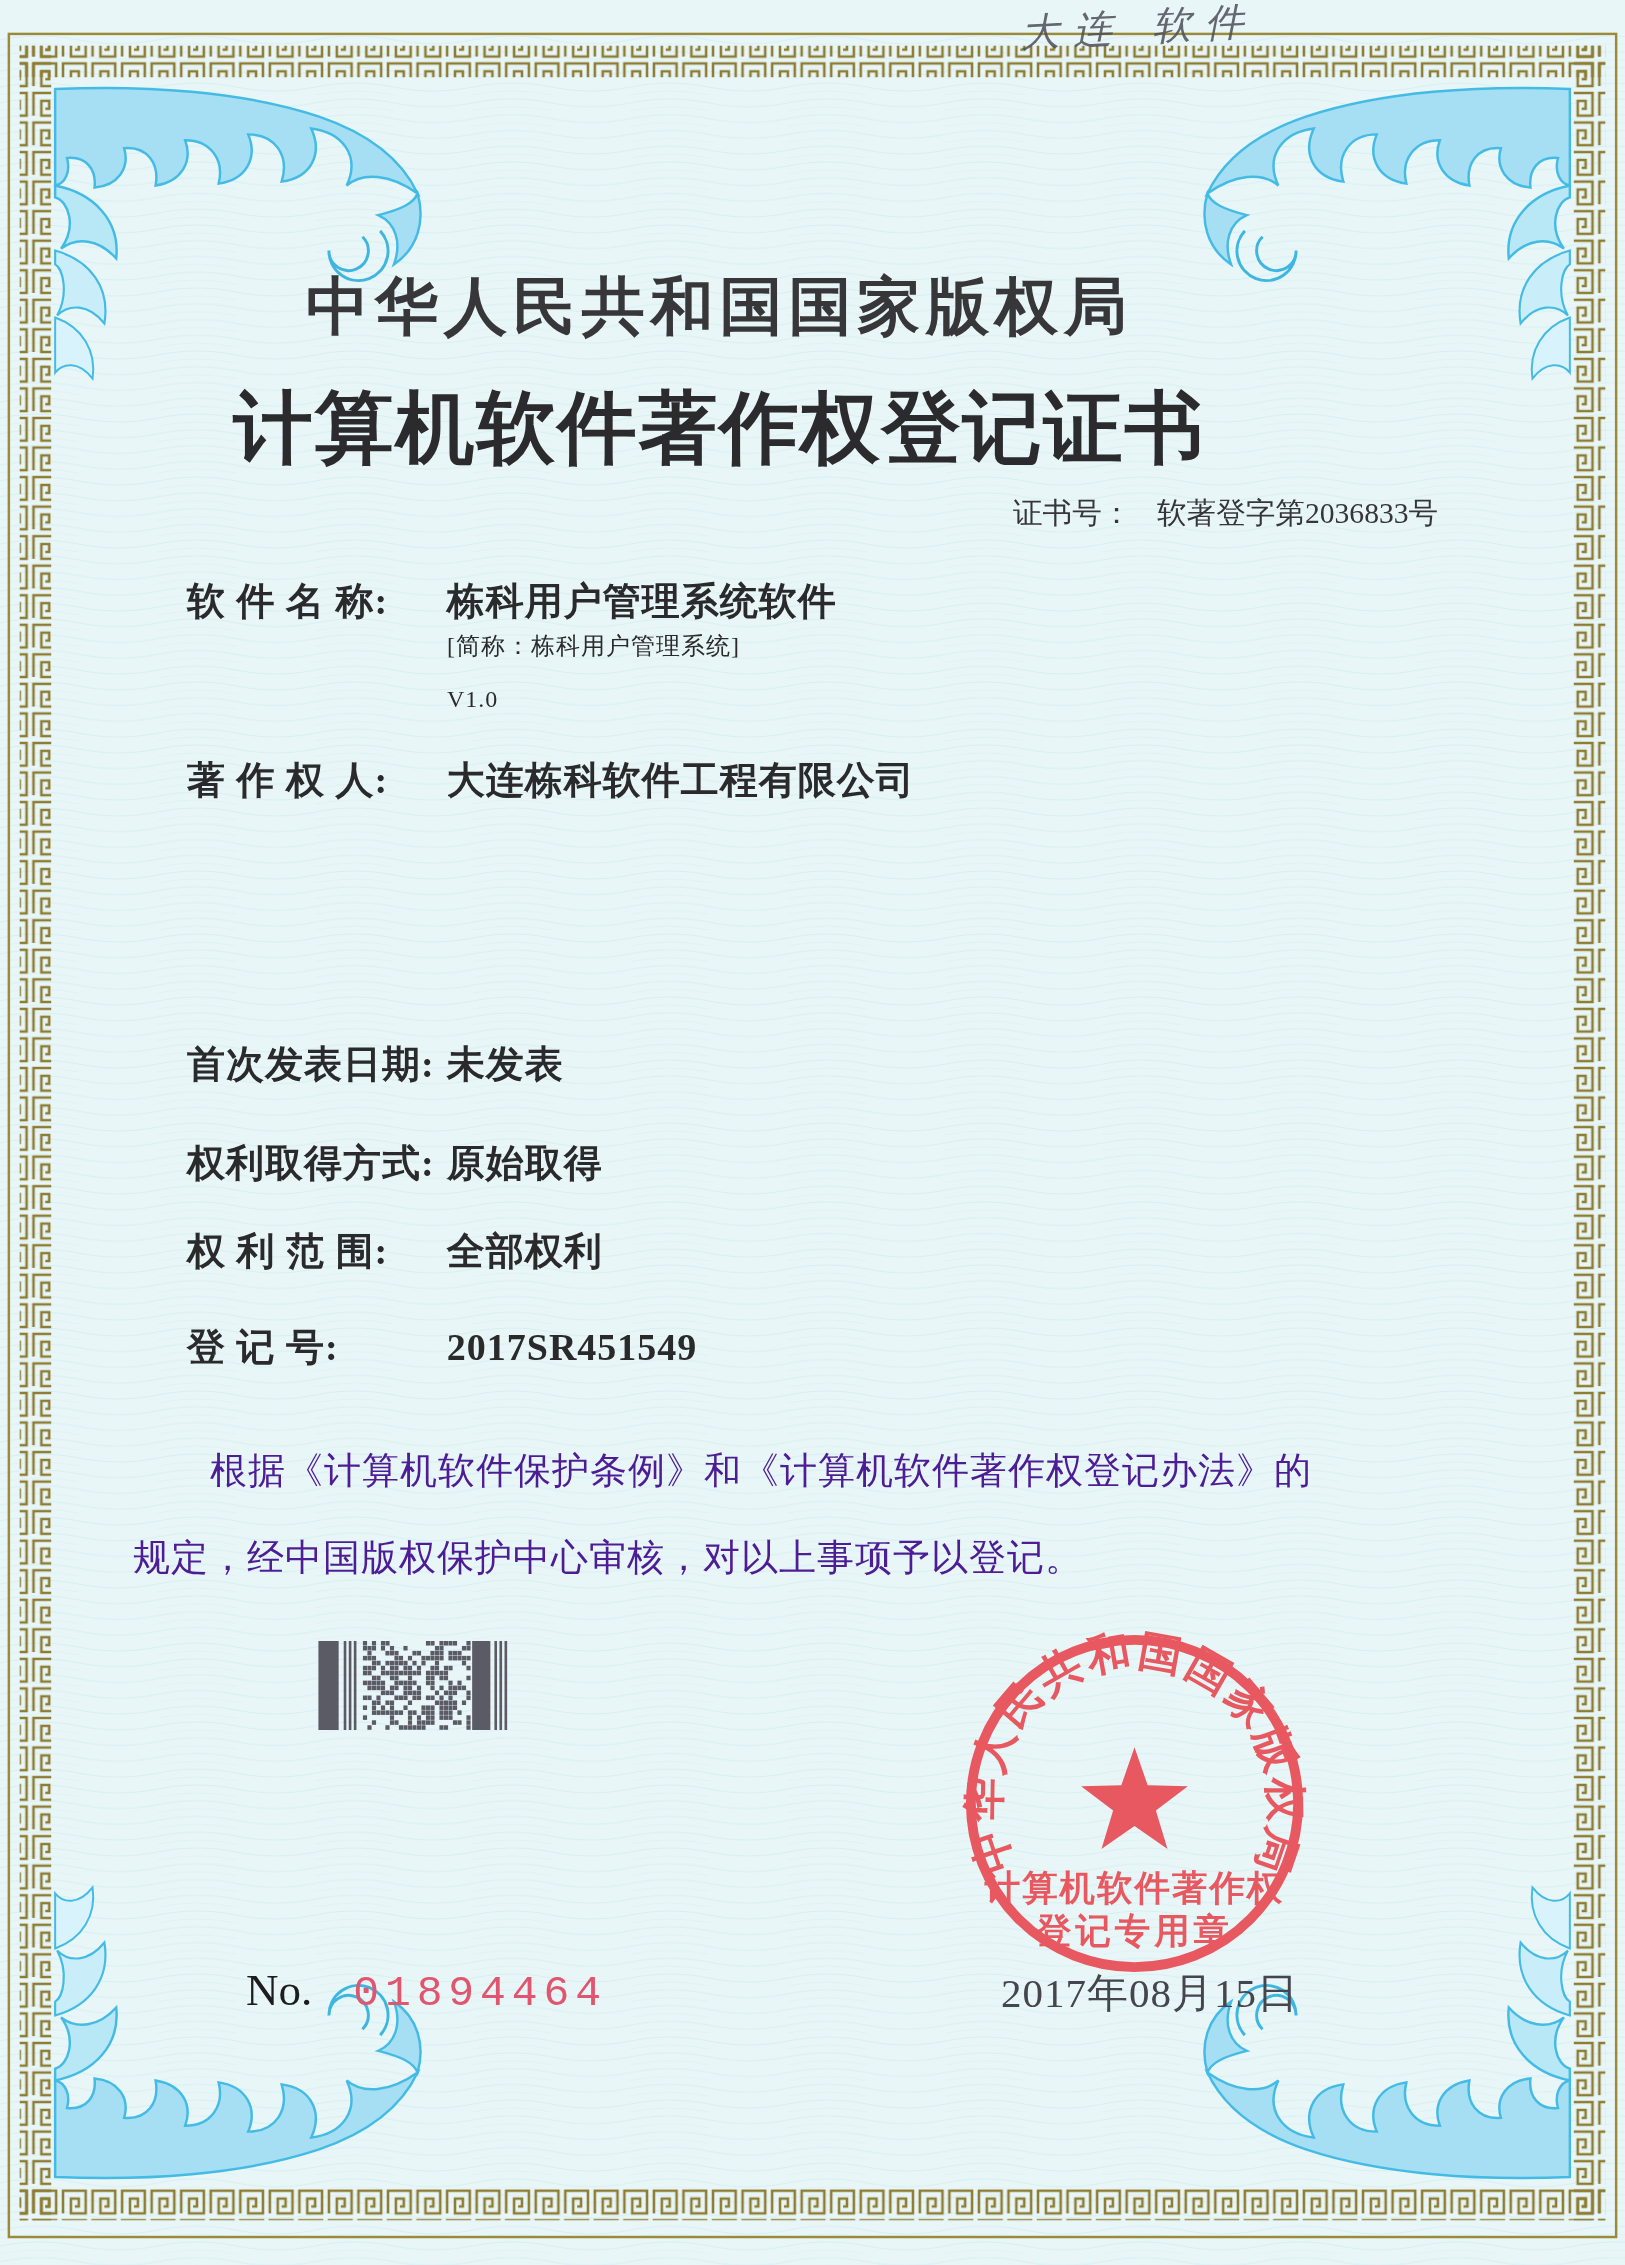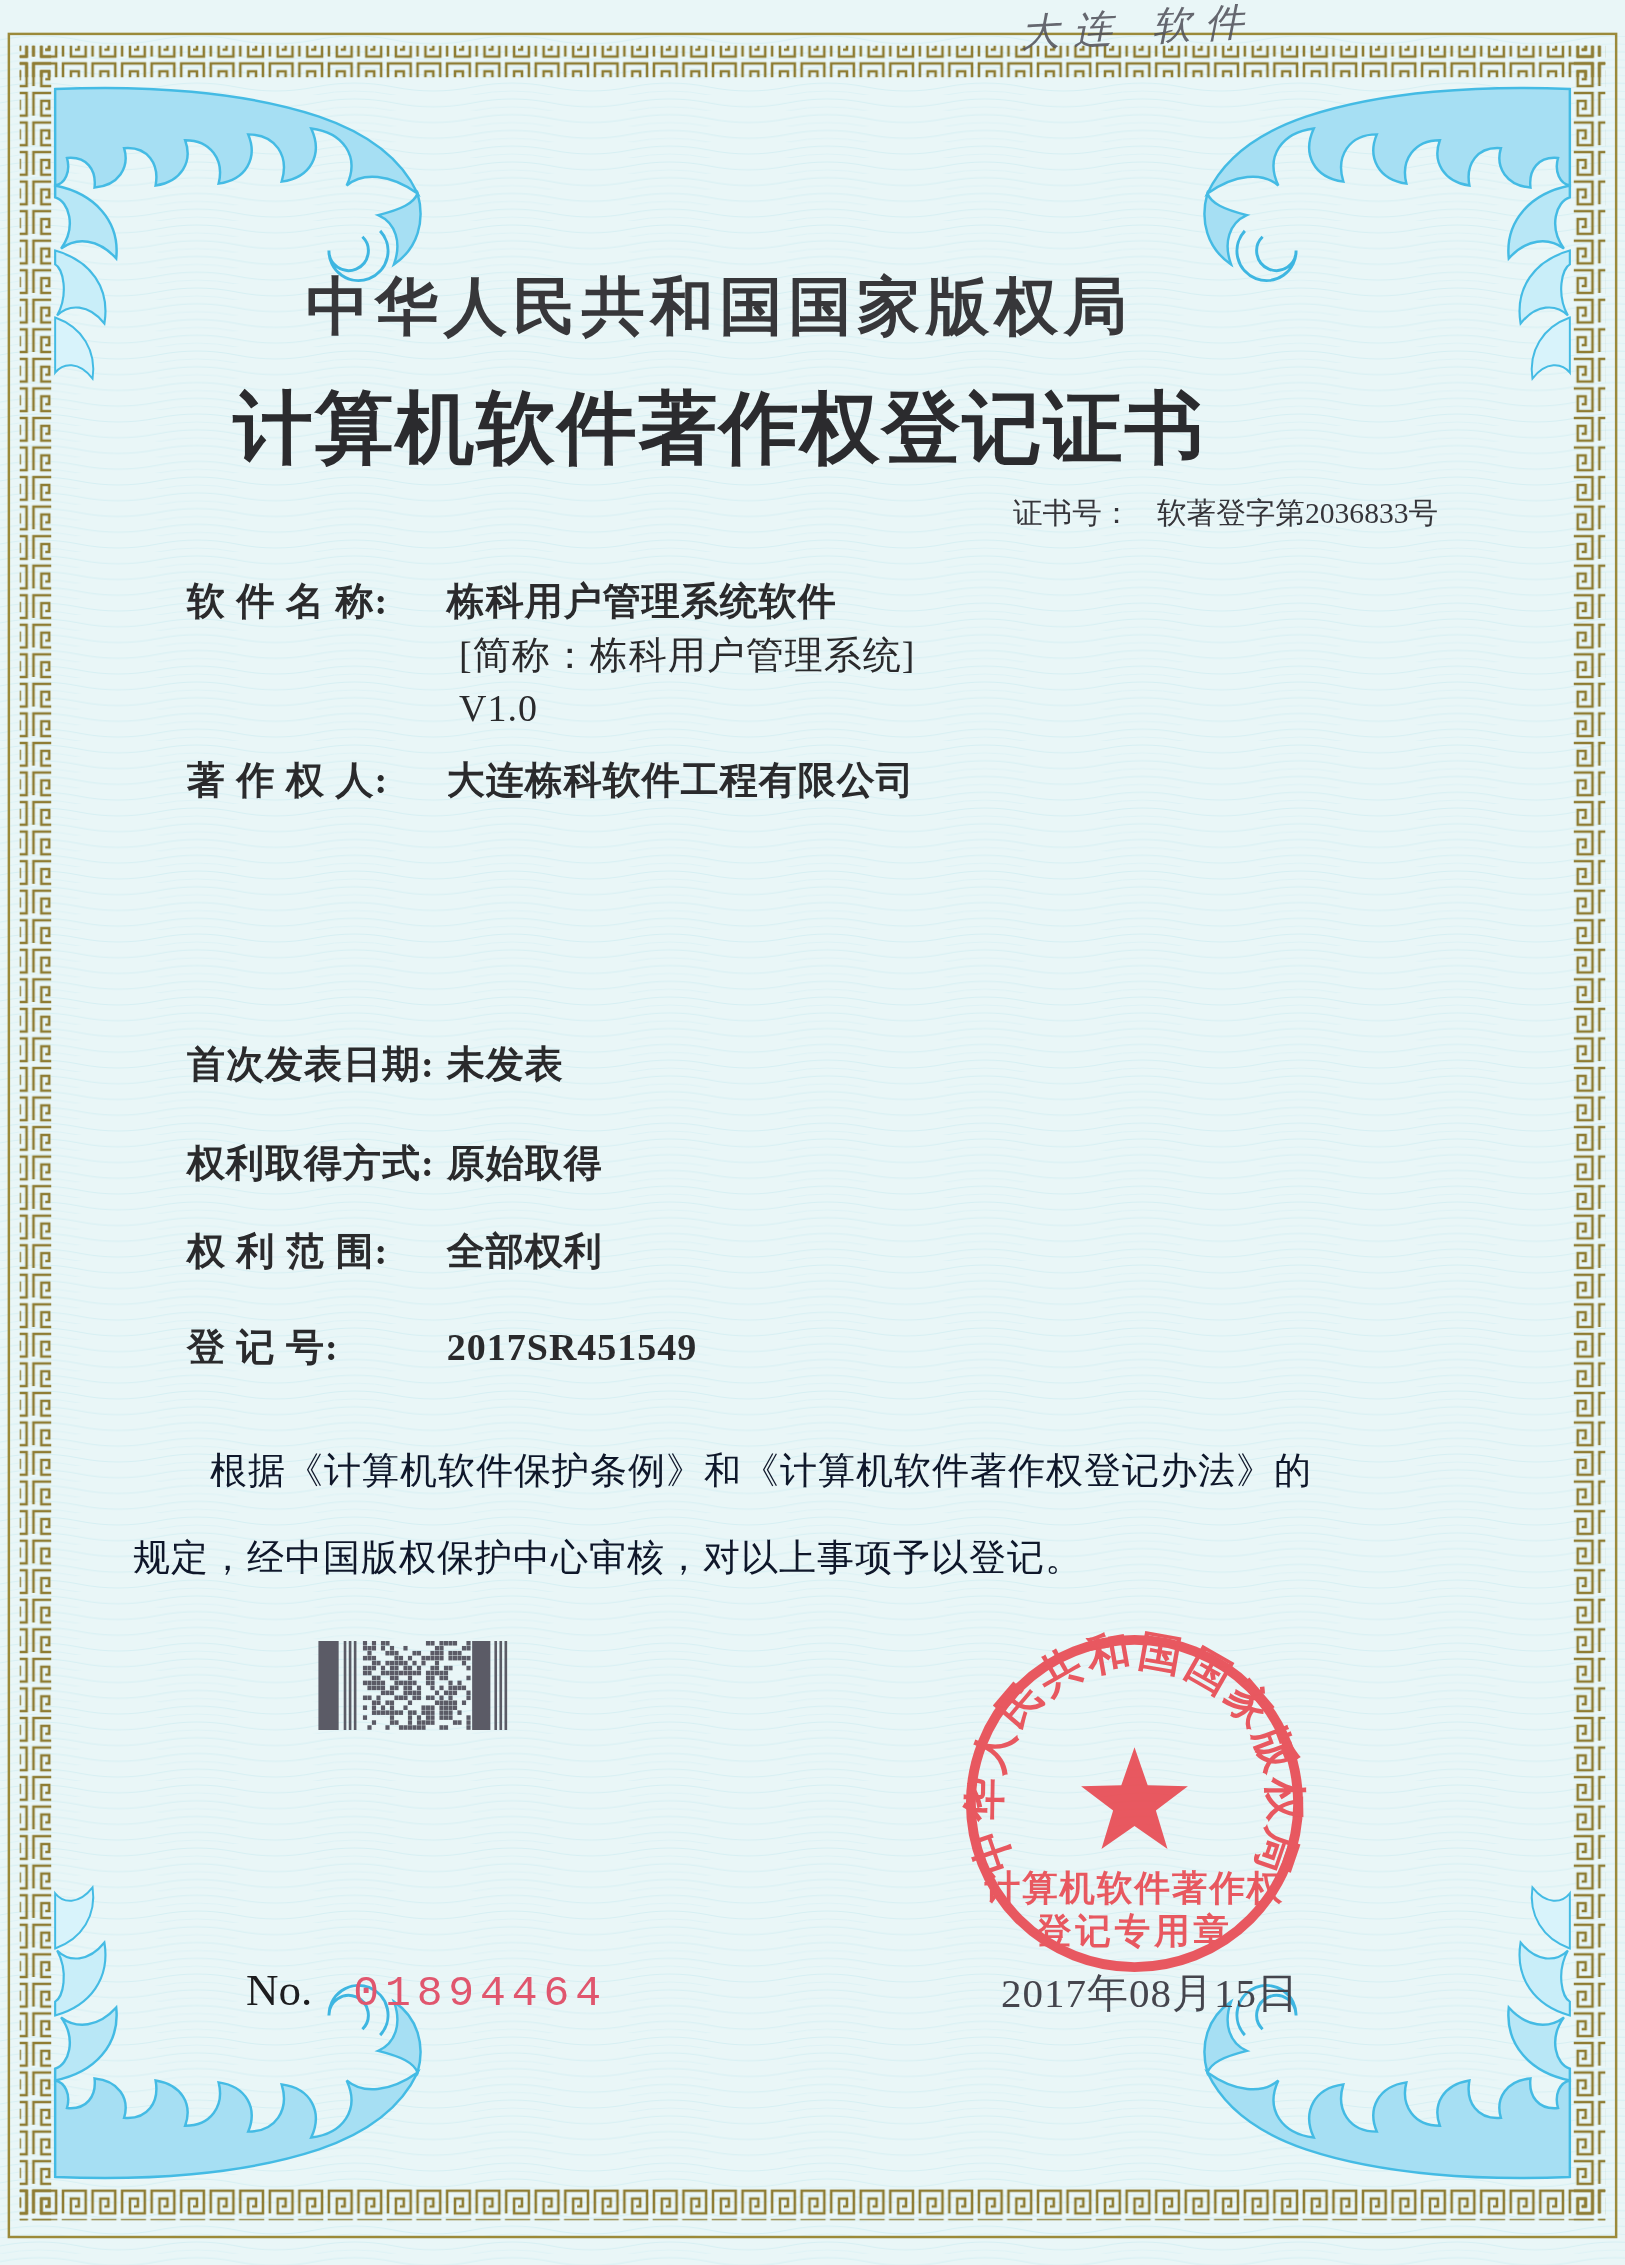--- a/index.html
+++ b/index.html
@@ -21,23 +21,23 @@
   .center-axis{position:absolute;left:79px;width:1281px;text-align:center;}
   .authority{top:264px;font-size:63px;font-weight:600;letter-spacing:5.9px;color:#37373a;}
   .cert-title{top:376px;font-size:79px;font-weight:700;letter-spacing:2px;color:#2b2b2e;}
 
   .cert-no{position:absolute;left:1013px;top:493px;font-size:29.6px;color:#35353a;white-space:nowrap;}
   .cert-no .lbl{margin-right:25.6px;}
 
   .frow{position:absolute;left:187px;font-size:38px;letter-spacing:1px;white-space:nowrap;font-weight:bold;}
   .frow .flabel{display:inline-block;width:244px;}
   .frow .fvalue{display:inline-block;margin-left:15.8px;}
-  .subline{position:absolute;left:447px;font-size:38px;letter-spacing:1px;white-space:nowrap;margin-left:12px;}
-
-  .statement{position:absolute;left:133px;width:1320px;font-size:37px;letter-spacing:1px;color:#0f172a;white-space:nowrap;}
+  .subline{position:absolute;left:447px;font-size:24px;letter-spacing:1px;white-space:nowrap;}
+
+  .statement{position:absolute;left:133px;width:1320px;font-size:37px;letter-spacing:1px;color:#4c1d95;white-space:nowrap;}
   .statement.l1{top:1446px;padding-left:77px;}
   .statement.l2{top:1533px;font-family:Liberation Serif, serif;}
 
   .barcode{position:absolute;left:310px;top:1641px;width:209px;height:89px;z-index:2;}
 
   .issue-date{
     position:absolute;left:1001px;top:1966px;z-index:2;
     font-size:41px;font-weight:400;letter-spacing:1px;color:#45454d;white-space:nowrap;
   }
   .seal{position:absolute;left:962px;top:1631px;width:345px;height:345px;z-index:3;opacity:.9;mix-blend-mode:multiply;}

